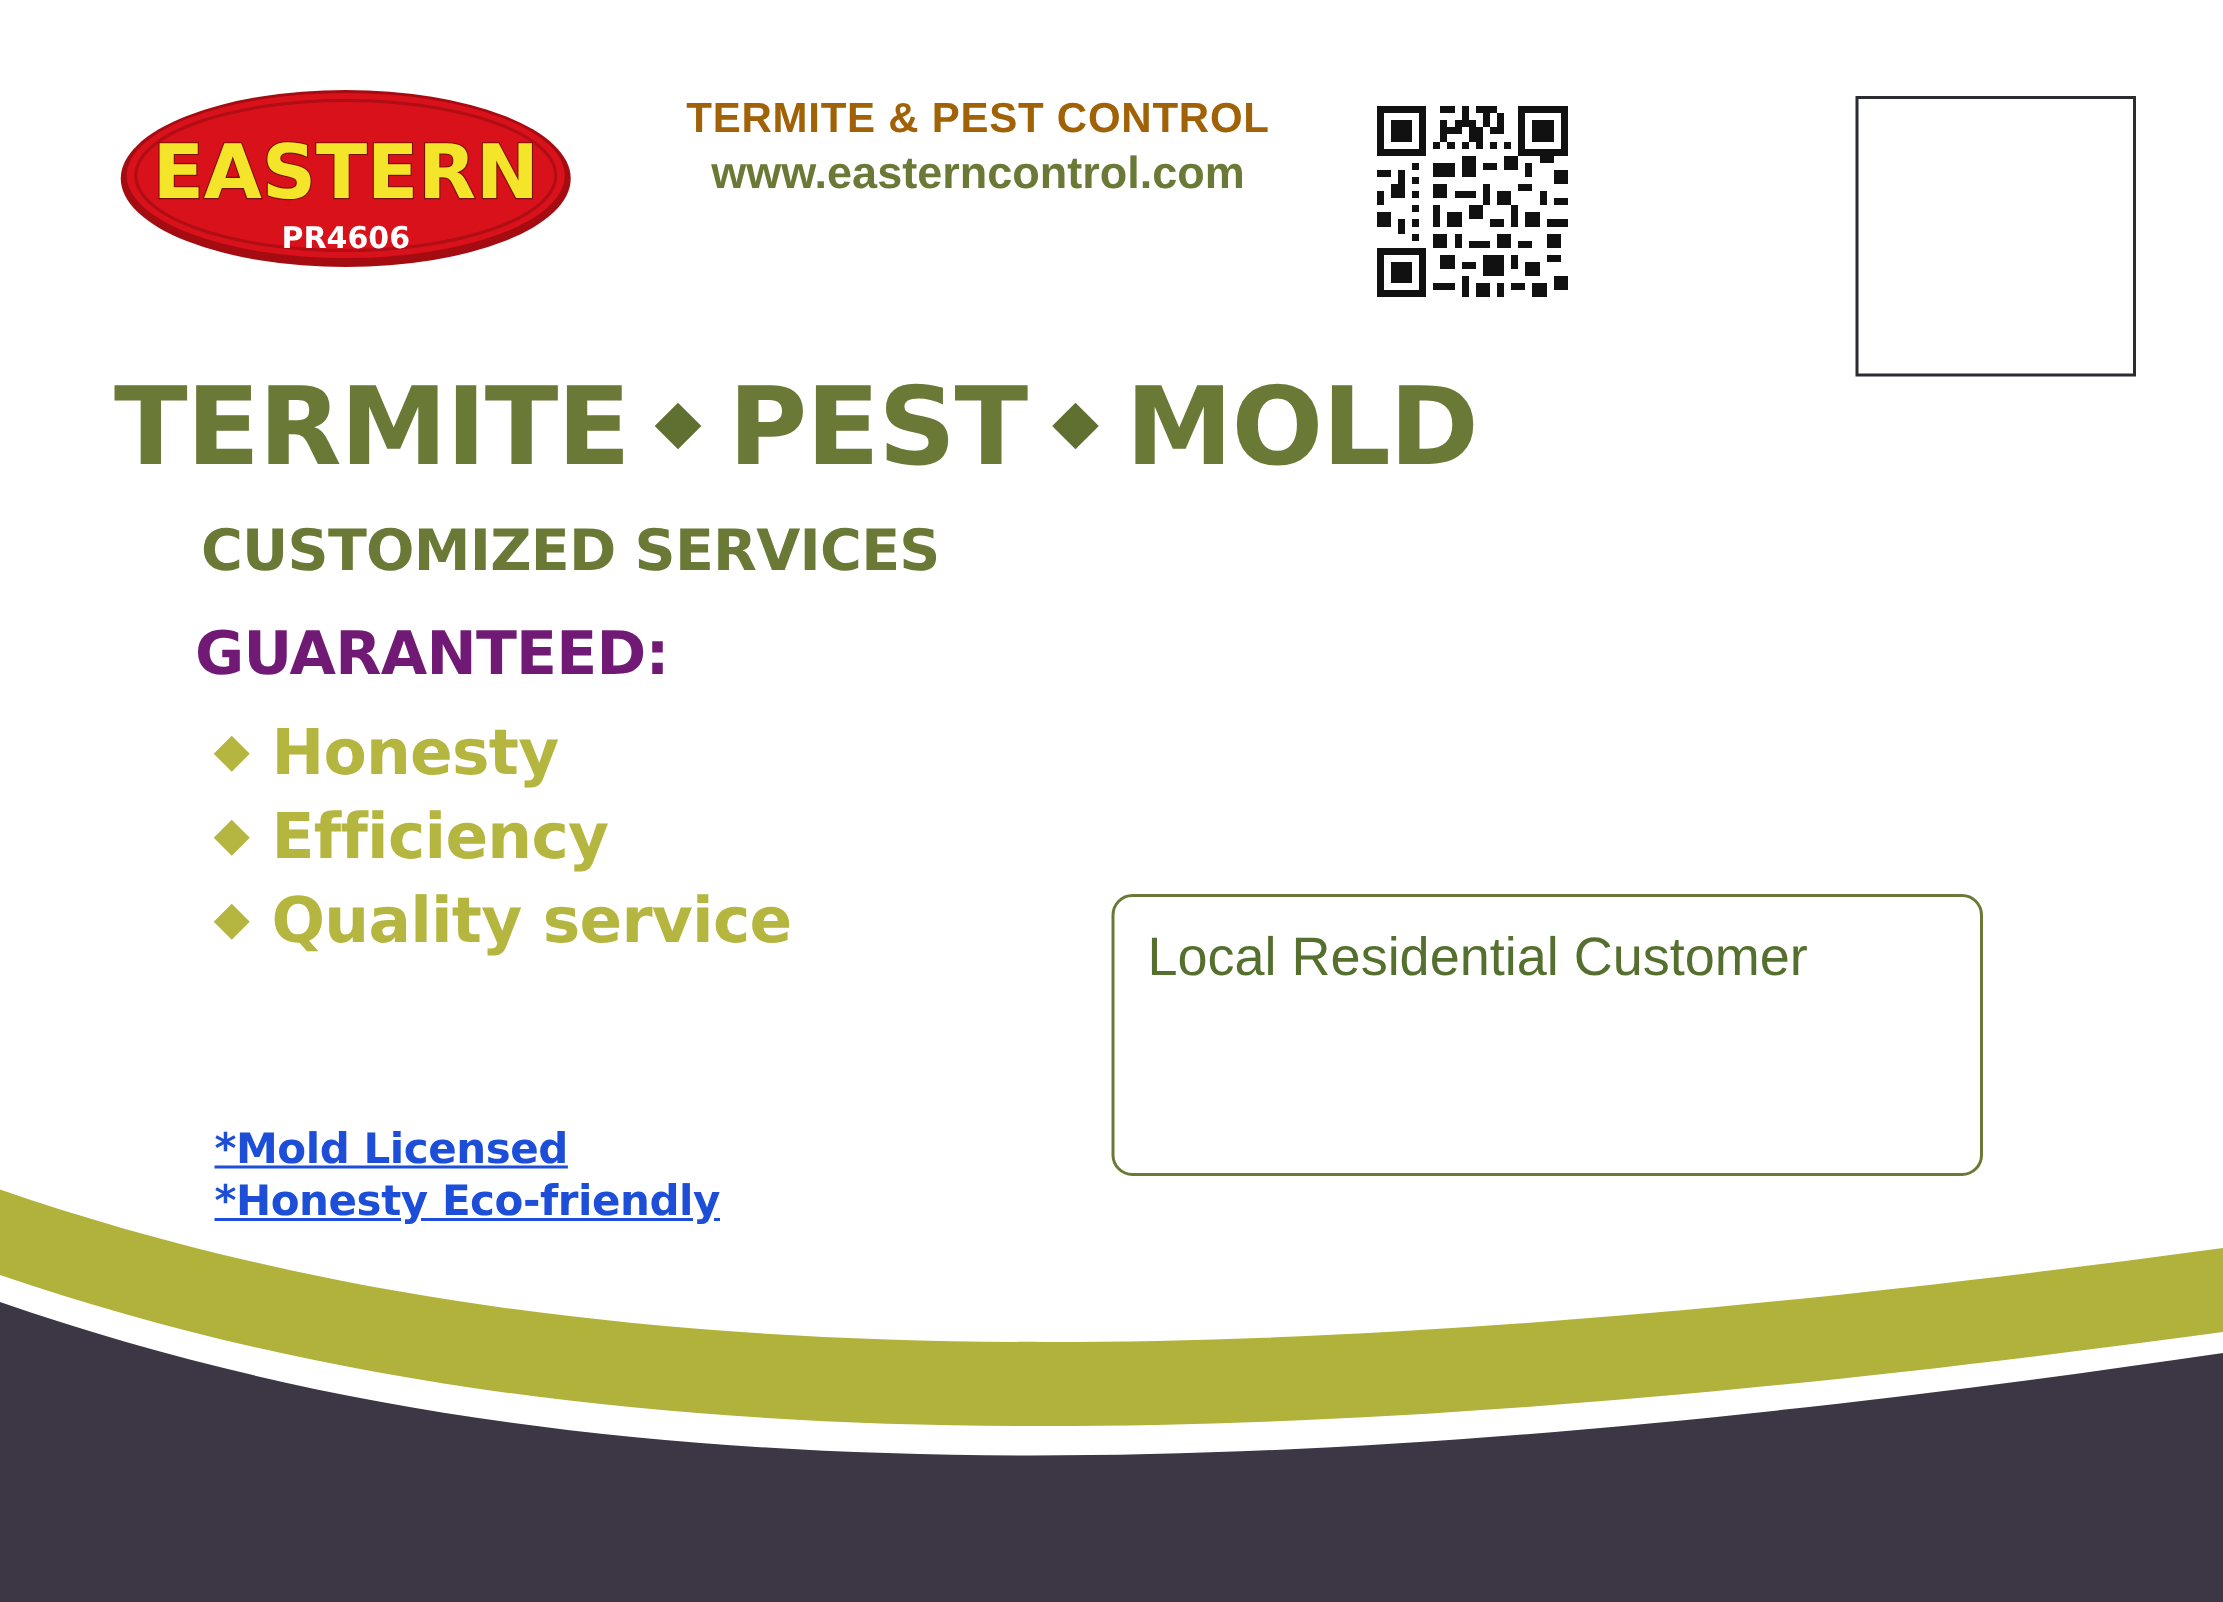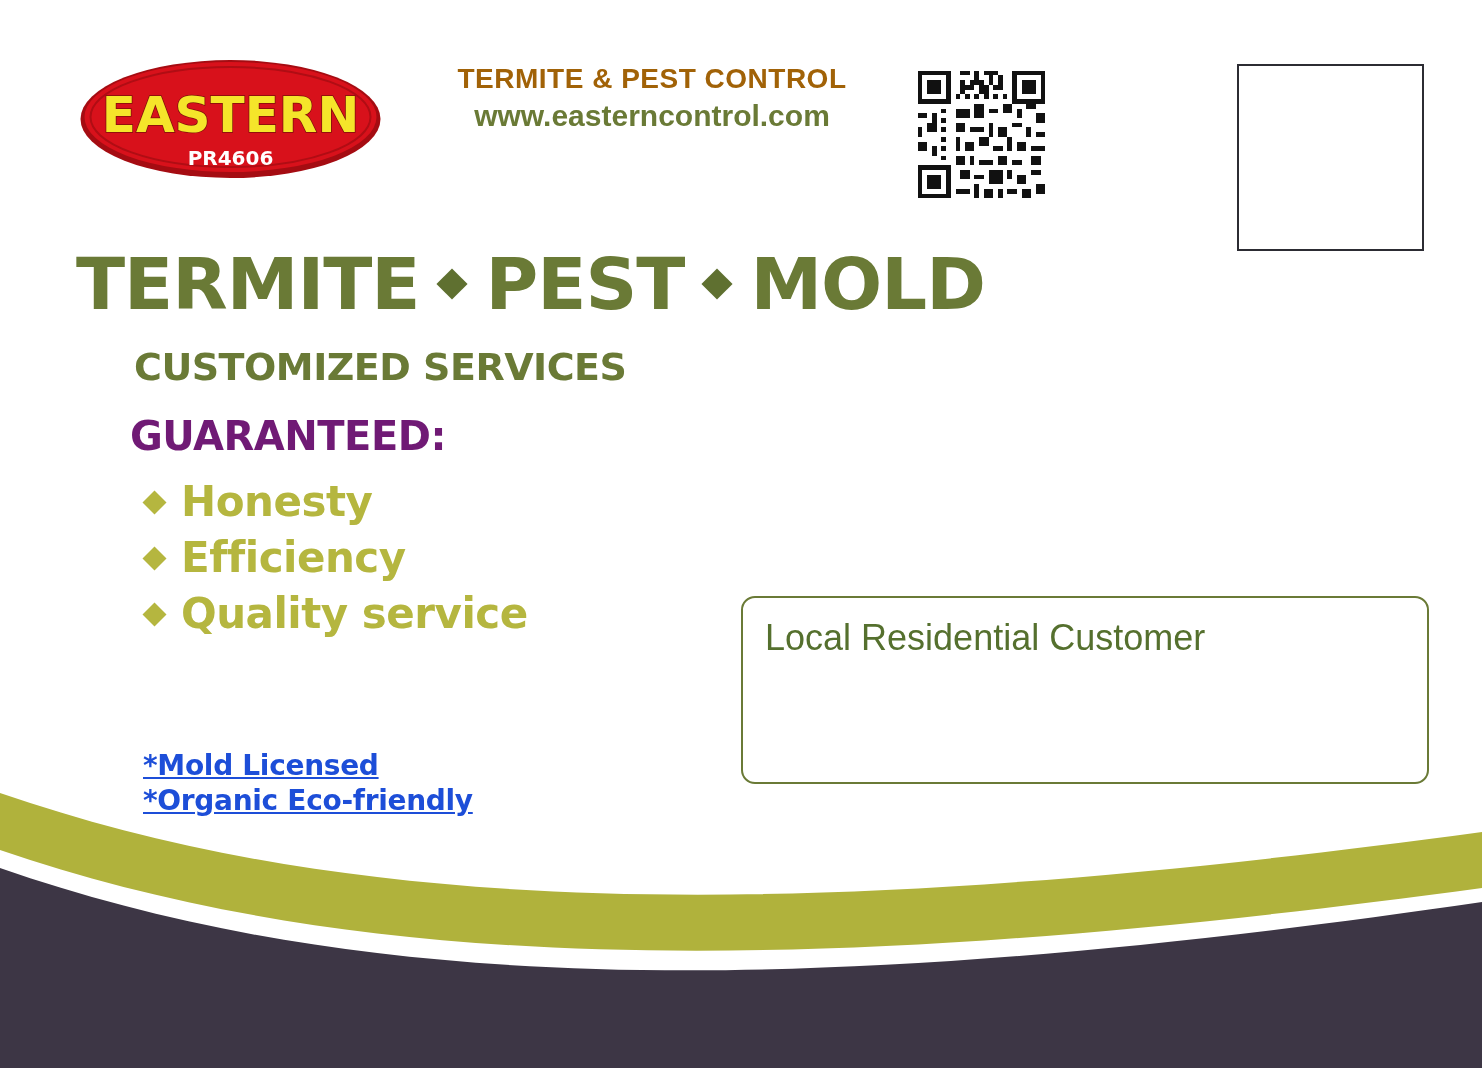--- a/index.html
+++ b/index.html
@@ -201,21 +201,21 @@
     line-height: 1.25;
     white-space: nowrap;
     text-decoration: underline;
   }
 
   
   #address-box {
     position: absolute;
     left: 741px;
     top: 596px;
-    width: 688px;
+    width: 581px;
     height: 188px;
     border: 2px solid #6A7A36;
     border-radius: 14px;
     background: #ffffff;
   }
   #address-recipient {
     position: absolute;
     left: 22px;
     top: 18px;
     font-family: "Liberation Sans", sans-serif;
@@ -367,21 +367,21 @@
       <span class="guarantee-text">Efficiency</span>
     </li>
     <li class="guarantee-item">
       <span class="bullet-diamond"></span>
       <span class="guarantee-text">Quality service</span>
     </li>
   </ul>
 
   <div id="footnotes">
     <div class="footnote-line">*Mold Licensed</div>
-    <div class="footnote-line">*Organic Eco-friendly</div>
+    <div class="footnote-line">*Honesty Eco-friendly</div>
   </div>
 
   <div id="address-box">
     <div id="address-recipient">Local Residential Customer</div>
   </div>
 
   <svg id="footer-curves" viewBox="0 0 1482 308" preserveAspectRatio="none" xmlns="http://www.w3.org/2000/svg">
 
     <path d="M0,33 C340,150 760,170 1482,72 L1482,128 C760,226 340,206 0,90 Z" fill="#B0B23C"></path>
 

